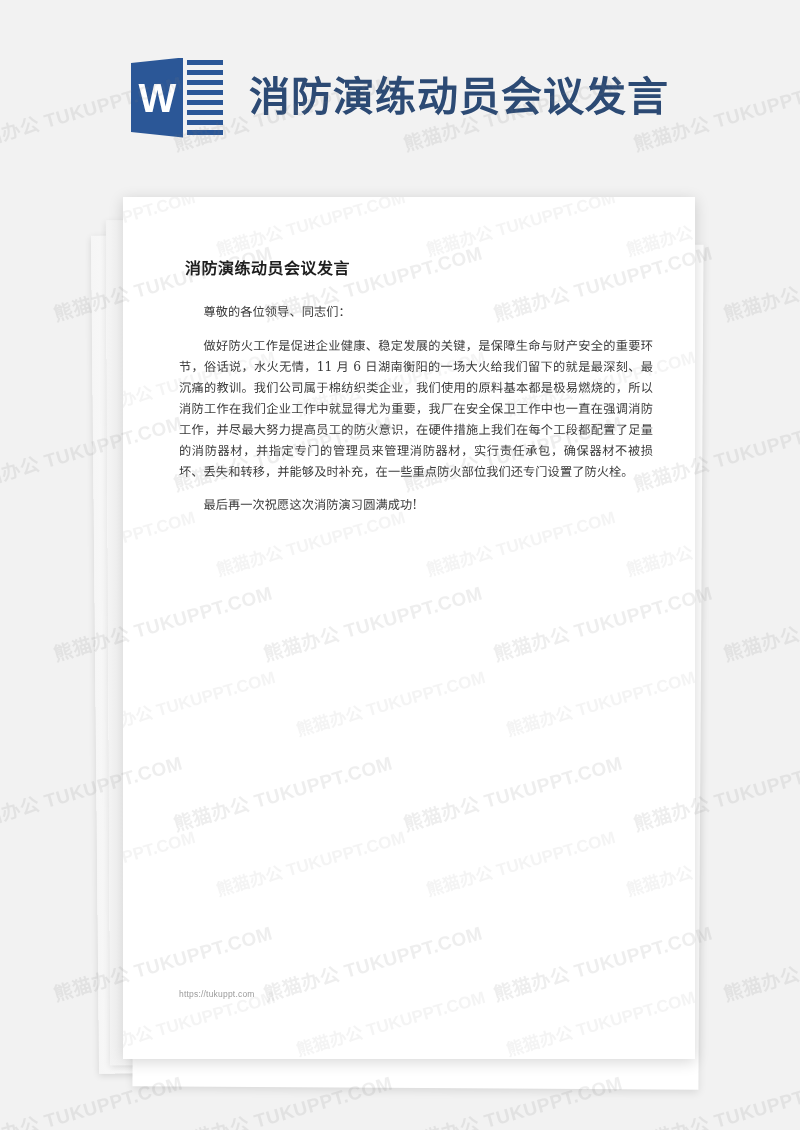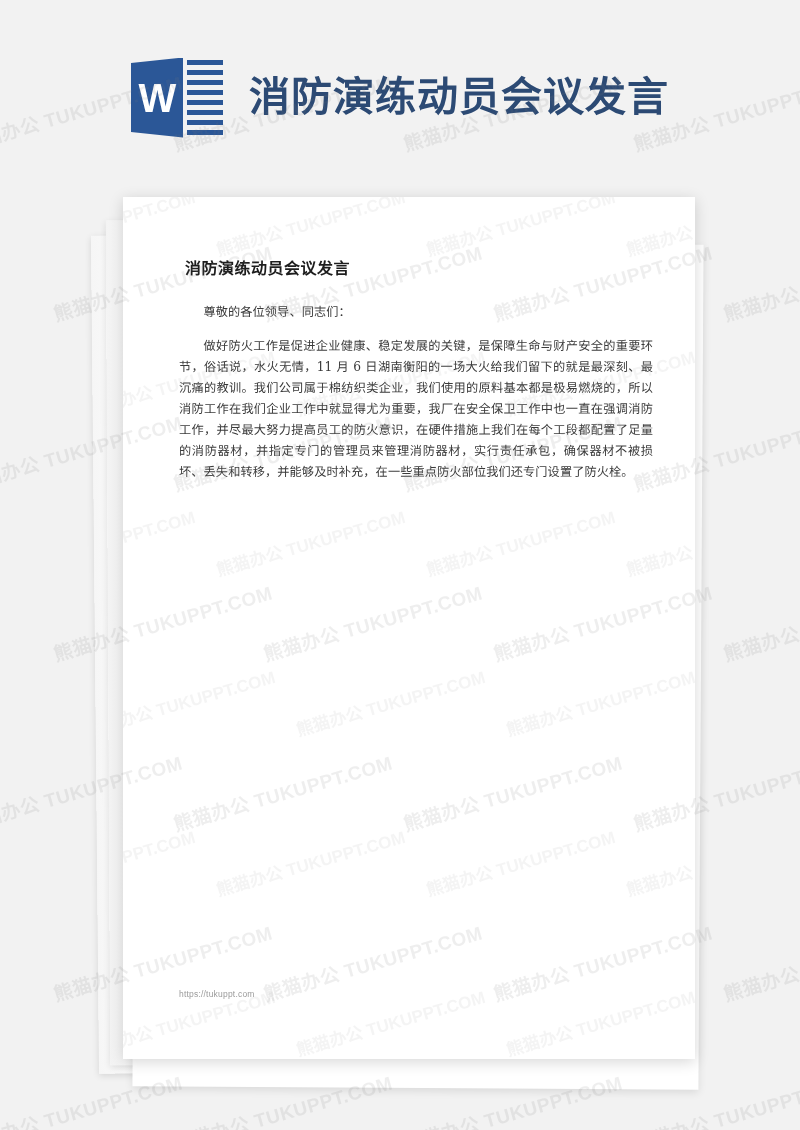--- a/index.html
+++ b/index.html
@@ -245,20 +245,21 @@
 
   <div class="sheet sheet-main">
     <div class="doc">
 
       <h1 class="doc-title">消防演练动员会议发言</h1>
 
       <p class="doc-p salute">尊敬的各位领导、同志们：</p>
 
       <p class="doc-p indent">做好防火工作是促进企业健康、稳定发展的关键，是保障生命与财产安全的重要环节，俗话说，水火无情，11 月 6 日湖南衡阳的一场大火给我们留下的就是最深刻、最沉痛的教训。我们公司属于棉纺织类企业，我们使用的原料基本都是极易燃烧的，所以消防工作在我们企业工作中就显得尤为重要，我厂在安全保卫工作中也一直在强调消防工作，并尽最大努力提高员工的防火意识，在硬件措施上我们在每个工段都配置了足量的消防器材，并指定专门的管理员来管理消防器材，实行责任承包，确保器材不被损坏、丢失和转移，并能够及时补充，在一些重点防火部位我们还专门设置了防火栓。</p>
 
+      <p class="doc-p closing">最后再一次祝愿这次消防演习圆满成功!</p>
 
       <div class="doc-footer-url">https://tukuppt.com</div>
     </div>
 
     <div class="doc-wm-layer" id="doc-wm-layer">
         <span class="doc-wm" style="left: -120px; top: 40px;">熊猫办公 TUKUPPT.COM</span>
         <span class="doc-wm" style="left: 90px; top: 40px;">熊猫办公 TUKUPPT.COM</span>
         <span class="doc-wm" style="left: 300px; top: 40px;">熊猫办公 TUKUPPT.COM</span>
         <span class="doc-wm" style="left: 500px; top: 40px;">熊猫办公 TUKUPPT.COM</span>
         <span class="doc-wm" style="left: -40px; top: 200px;">熊猫办公 TUKUPPT.COM</span>

